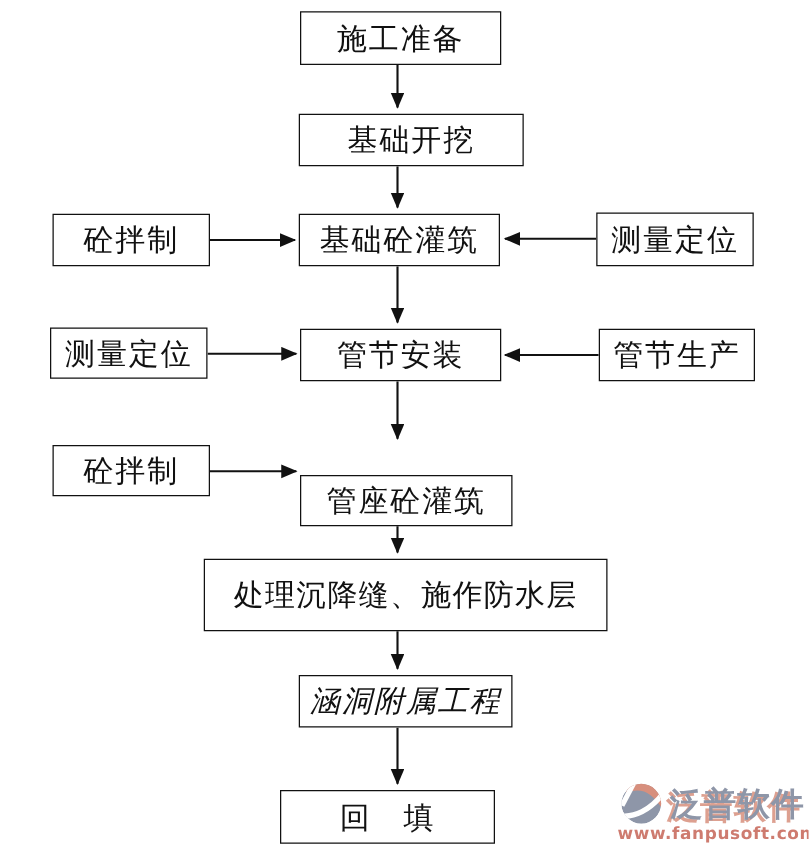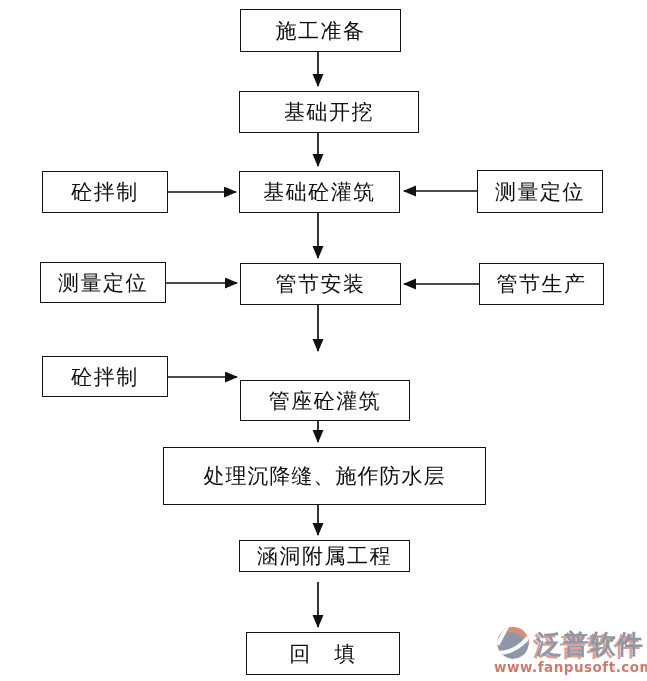--- a/index.html
+++ b/index.html
@@ -23,21 +23,21 @@
     height: 681px;
   }
   .node {
     position: absolute;
     box-sizing: border-box;
     border: 1.5px solid #111111;
     background: #ffffff;
     display: flex;
     align-items: center;
     justify-content: center;
-    font-size: 21px;
+    font-size: 24px;
     letter-spacing: 1.5px;
     color: #111111;
     white-space: nowrap;
   }
   .node.wide { letter-spacing: 1px; }
 
   
   .watermark {
     position: absolute;
     left: 494px;
@@ -138,25 +138,25 @@
   </div>
 
   <div class="node" style="left:240px; top:356px; width:170px; height:41px;margin-top:24px;">
     <span>管座砼灌筑</span>
   </div>
 
   <div class="node wide" style="left:163px; top:447px; width:323px; height:58px;">
     <span>处理沉降缝、施作防水层</span>
   </div>
 
-  <div class="node" style="left:239px; top:540px; width:171px; height:32px;">
+  <div class="node" style="left:239px; top:540px; width:171px; height:42px;font-style:italic;">
     <span>涵洞附属工程</span>
   </div>
 
-  <div class="node" style="left:224px; top:632px; width:154px; height:43px;margin-left:22px;">
+  <div class="node" style="left:224px; top:632px; width:172px; height:43px;">
     <span>回　填</span>
   </div>
 
   <div class="watermark">
     <div class="wm-row">
       <svg class="wm-icon" viewBox="0 0 36 36" xmlns="http://www.w3.org/2000/svg">
         <defs>
           <clipPath id="lc">
               <circle cx="18" cy="17.5" r="15.5"></circle>
             </clipPath>

